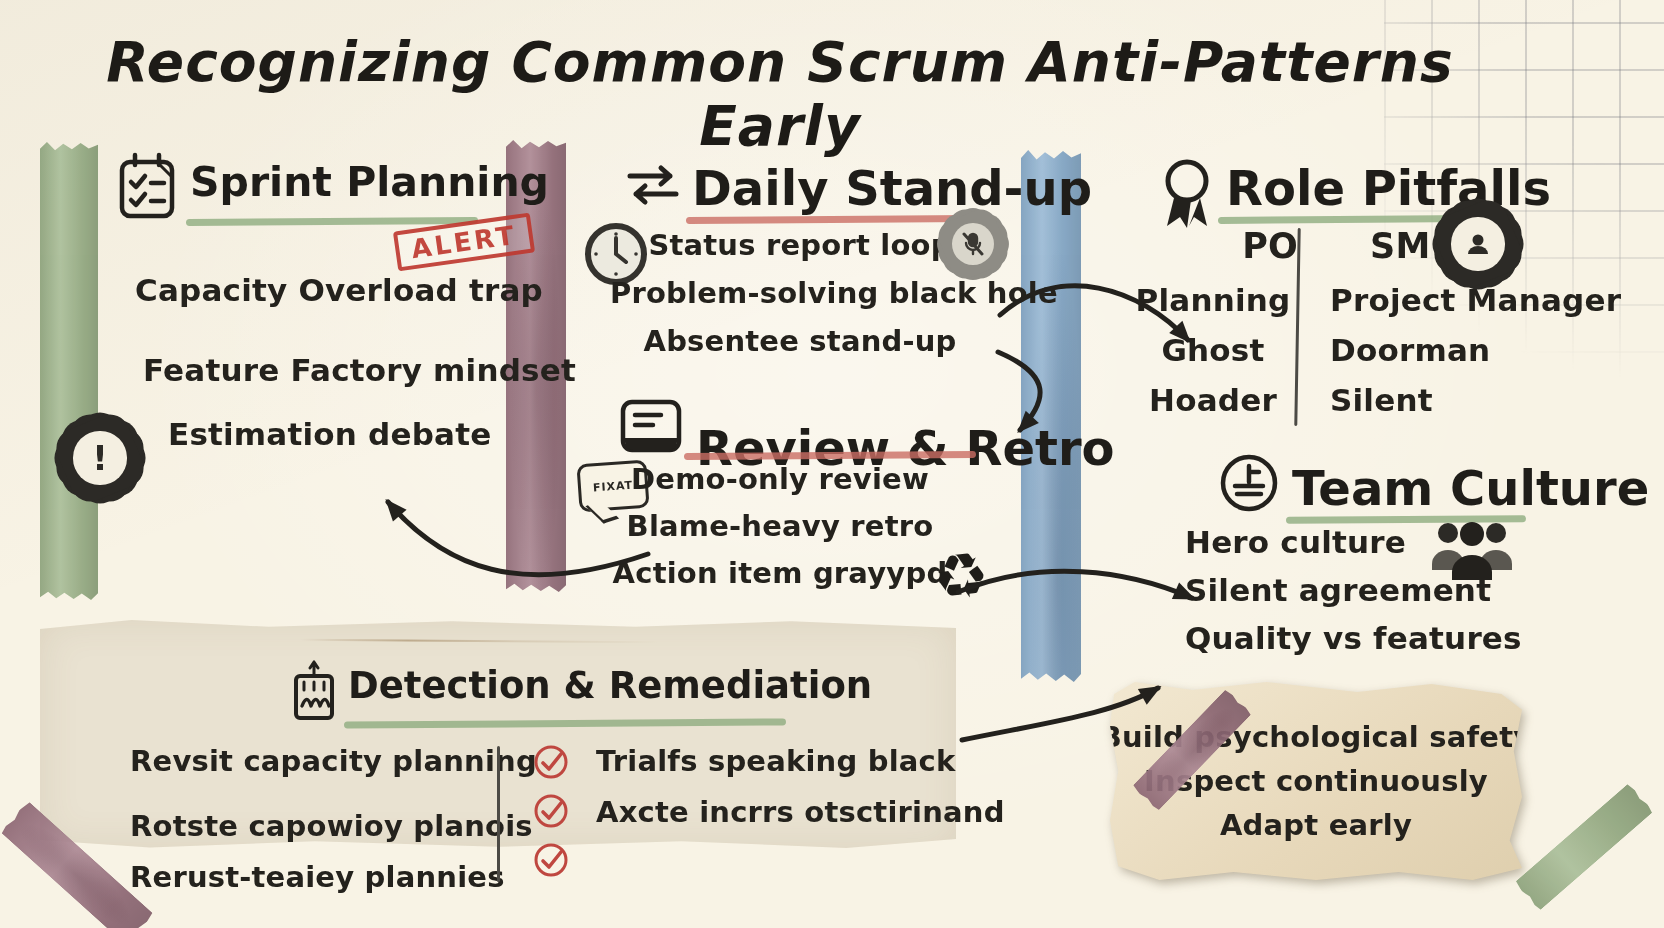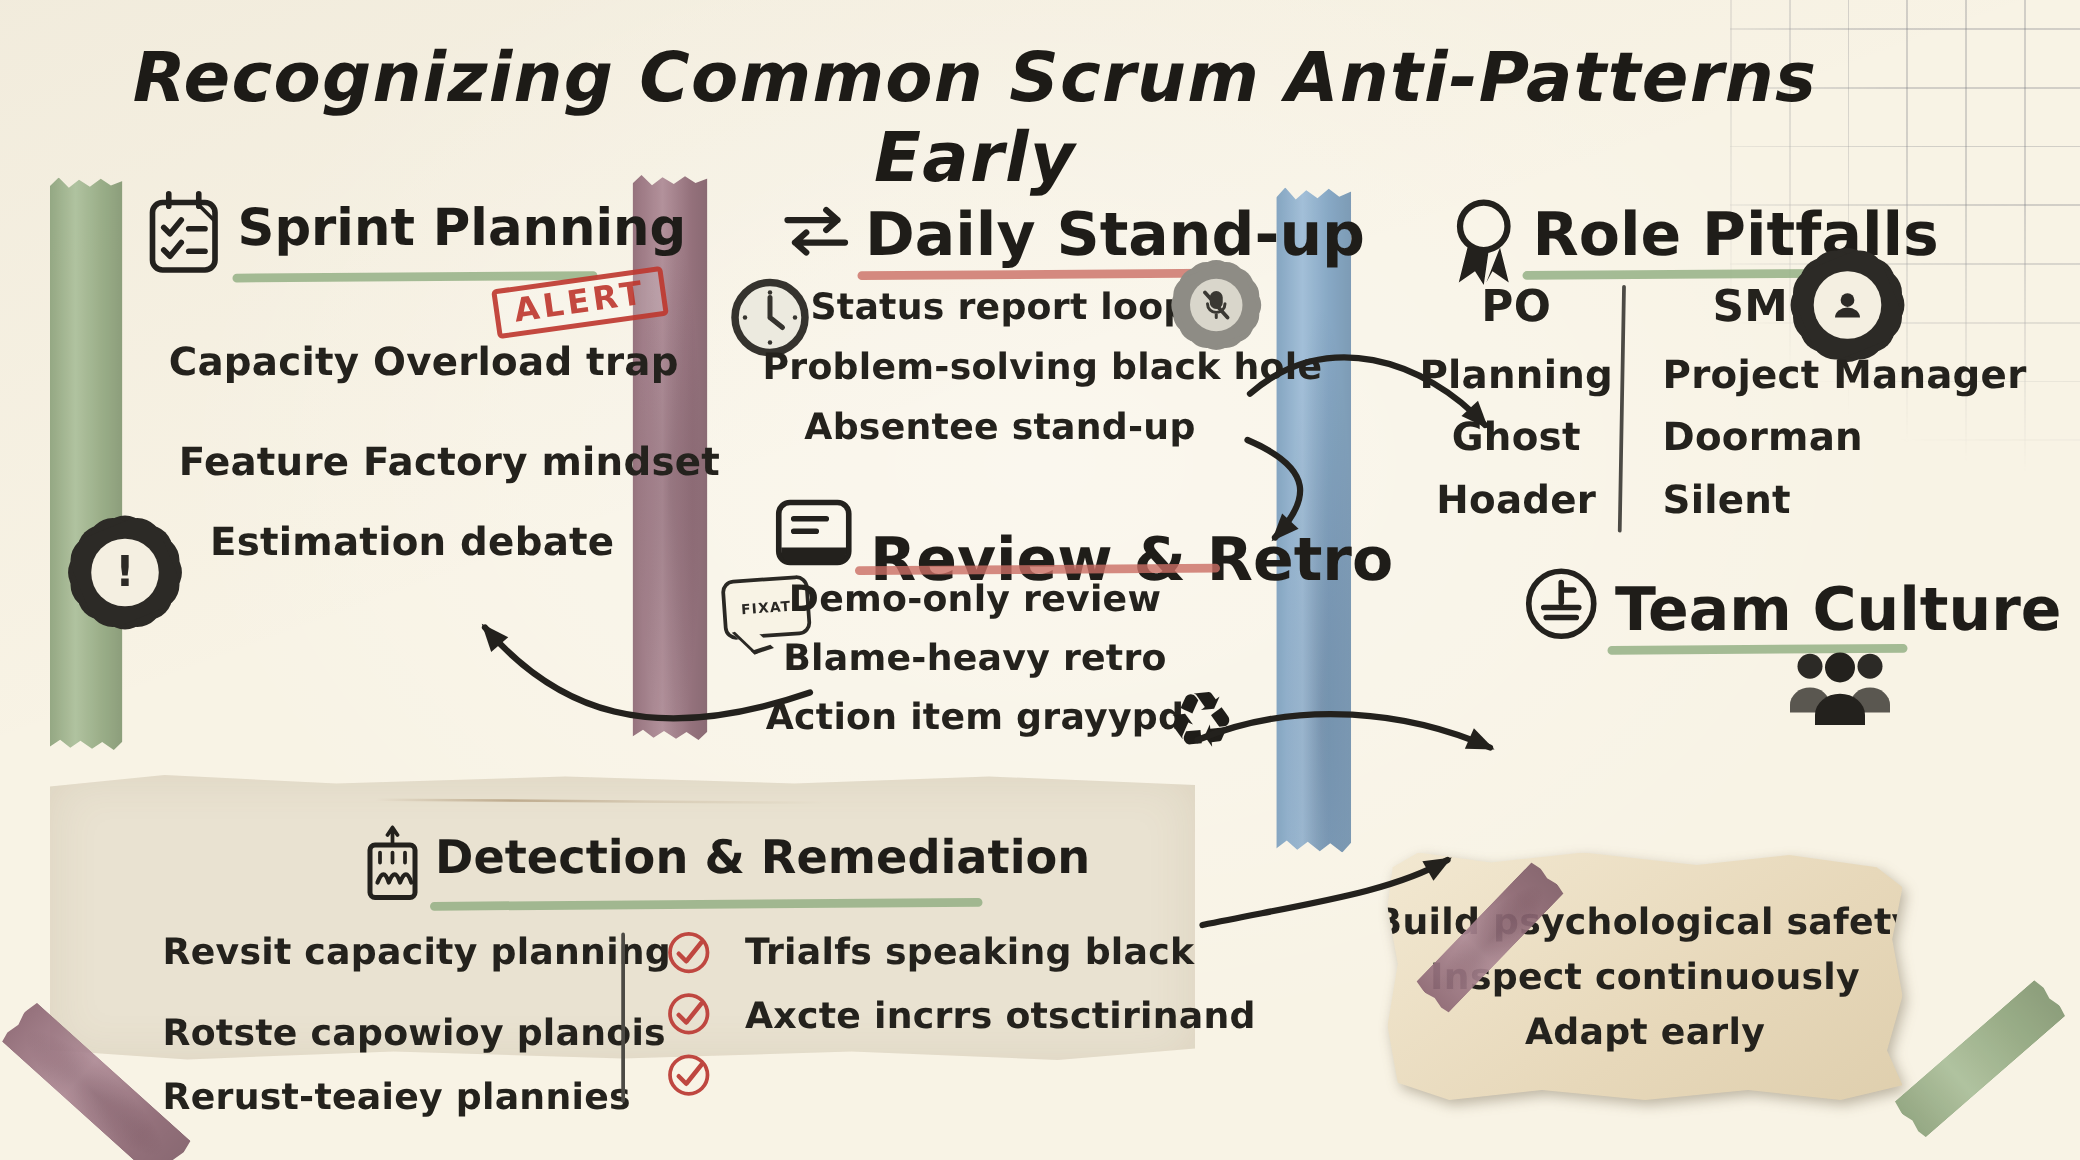--- a/index.html
+++ b/index.html
@@ -191,41 +191,46 @@
       <div class="petal p22"></div>
       <div class="petal p67"></div>
     <div class="inner">
       <svg width="26" height="26" viewBox="0 0 26 26" fill="#2c2a26">
         <circle cx="13" cy="9" r="5.5"></circle>
         <path d="M3 23 a10 8 0 0 1 20 0 z"></path>
       </svg>
     </div>
   </div>
   <div class="abs center" style="left:1128px;top:226px;width:170px;">
-    <div class="item" style="font-size:35px;font-weight:700;margin-bottom:16px;">PO</div>
+    <div class="item" style="font-size:35px;font-weight:700;margin-bottom:16px;text-align:right;">PO</div>
     <div class="item" style="font-size:31px;margin-bottom:14px;">Planning</div>
     <div class="item" style="font-size:31px;margin-bottom:14px;">Ghost</div>
     <div class="item" style="font-size:31px;">Hoader</div>
   </div>
   <div class="abs divider-v" style="left:1296px;top:228px;height:198px;transform:rotate(1deg);"></div>
   <div class="abs" style="left:1330px;top:226px;width:230px;">
     <div class="item" style="font-size:35px;font-weight:700;margin-bottom:16px;padding-left:40px;">SM</div>
     <div class="item" style="font-size:31px;margin-bottom:14px;">Project Manager</div>
     <div class="item" style="font-size:31px;margin-bottom:14px;">Doorman</div>
     <div class="item" style="font-size:31px;">Silent</div>
   </div>
 
   <div class="abs" style="left:1218px;top:452px;">
     <svg width="62" height="62" viewBox="0 0 62 62" fill="none" stroke="#23211d" stroke-width="4.5" stroke-linecap="round">
       <circle cx="31" cy="31" r="26"></circle>
       <path d="M31 14 V30 M31 20 h10 M17 34 h28 M19 42 h24"></path>
     </svg>
   </div>
   <div class="abs hdr" style="left:1292px;top:460px;">Team Culture</div>
   <div class="abs underline ul-green" style="left:1286px;top:516px;width:240px;"></div>
+  <div class="abs" style="left:1185px;top:524px;">
+    <div class="item" style="font-size:31px;margin-bottom:12px;">Hero culture</div>
+    <div class="item" style="font-size:31px;margin-bottom:12px;">Silent agreement</div>
+    <div class="item" style="font-size:31px;">Quality vs features</div>
+  </div>
   <div class="abs" style="left:1428px;top:518px;">
     <svg width="88" height="66" viewBox="0 0 88 66">
       <circle cx="20" cy="15" r="10" fill="#2c2a26"></circle>
       <circle cx="68" cy="15" r="10" fill="#2c2a26"></circle>
       <path d="M4 46 a16 14 0 0 1 32 0 v6 h-32 z" fill="#5a5750"></path>
       <path d="M52 46 a16 14 0 0 1 32 0 v6 h-32 z" fill="#5a5750"></path>
       <circle cx="44" cy="16" r="12" fill="#23211d"></circle>
       <path d="M24 54 a20 17 0 0 1 40 0 v8 h-40 z" fill="#23211d"></path>
     </svg>
   </div>

